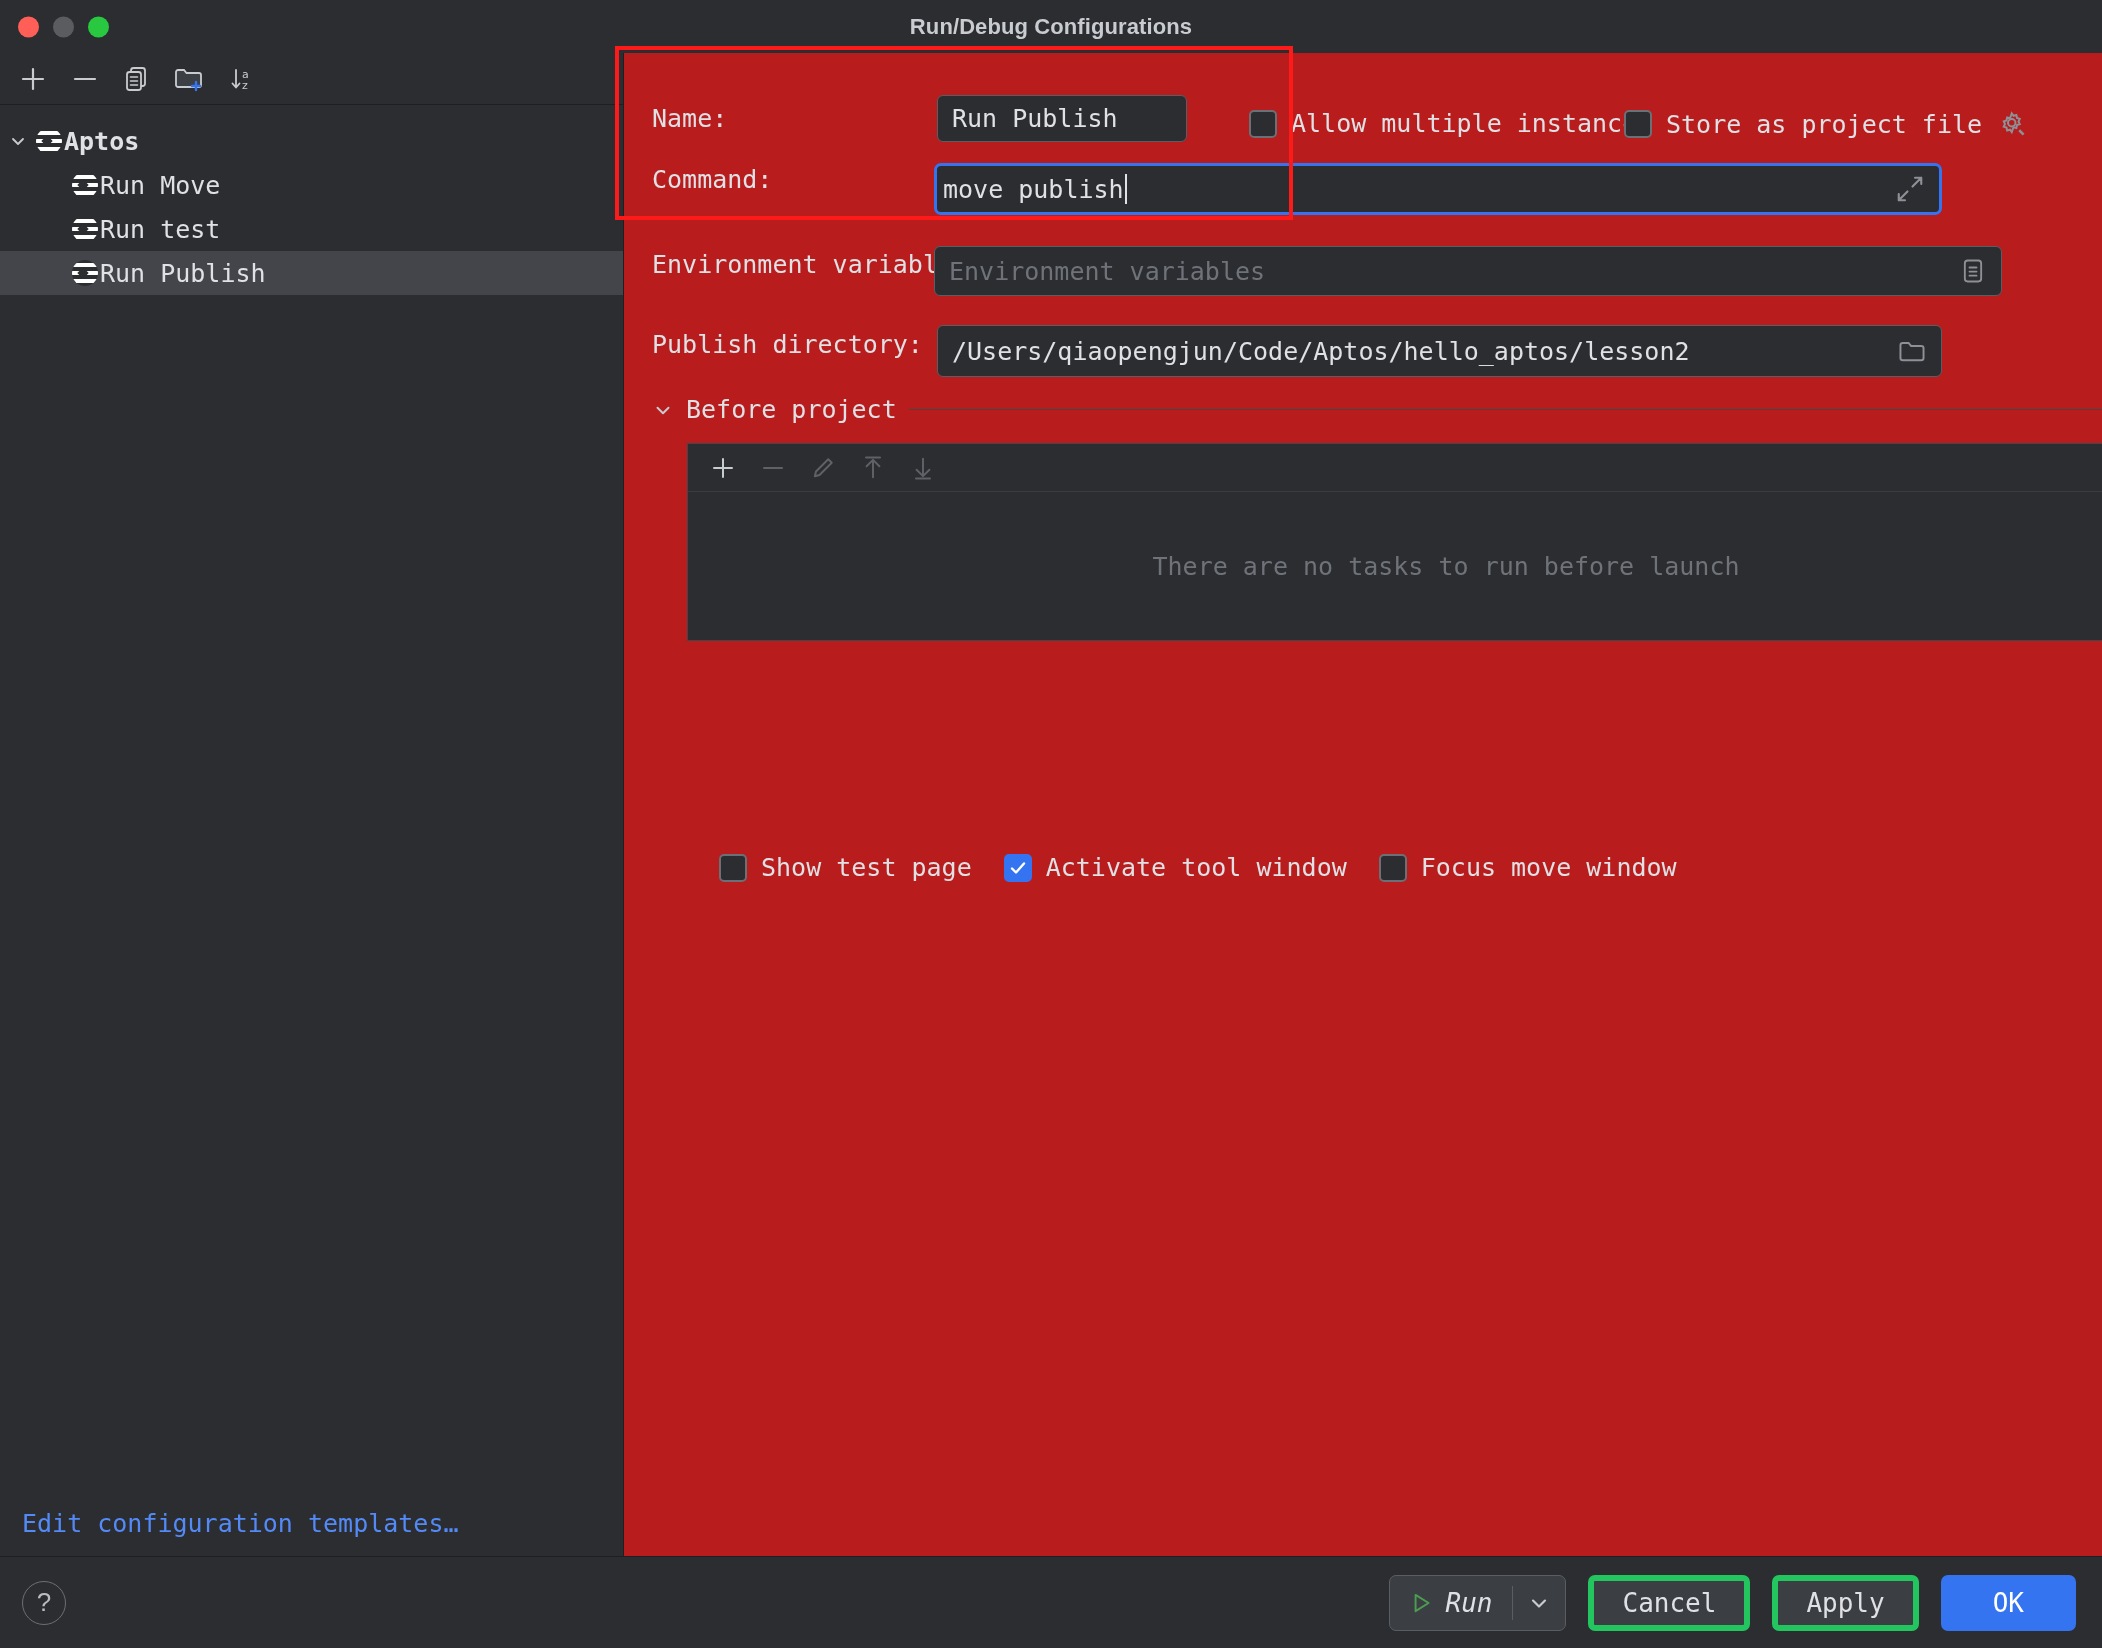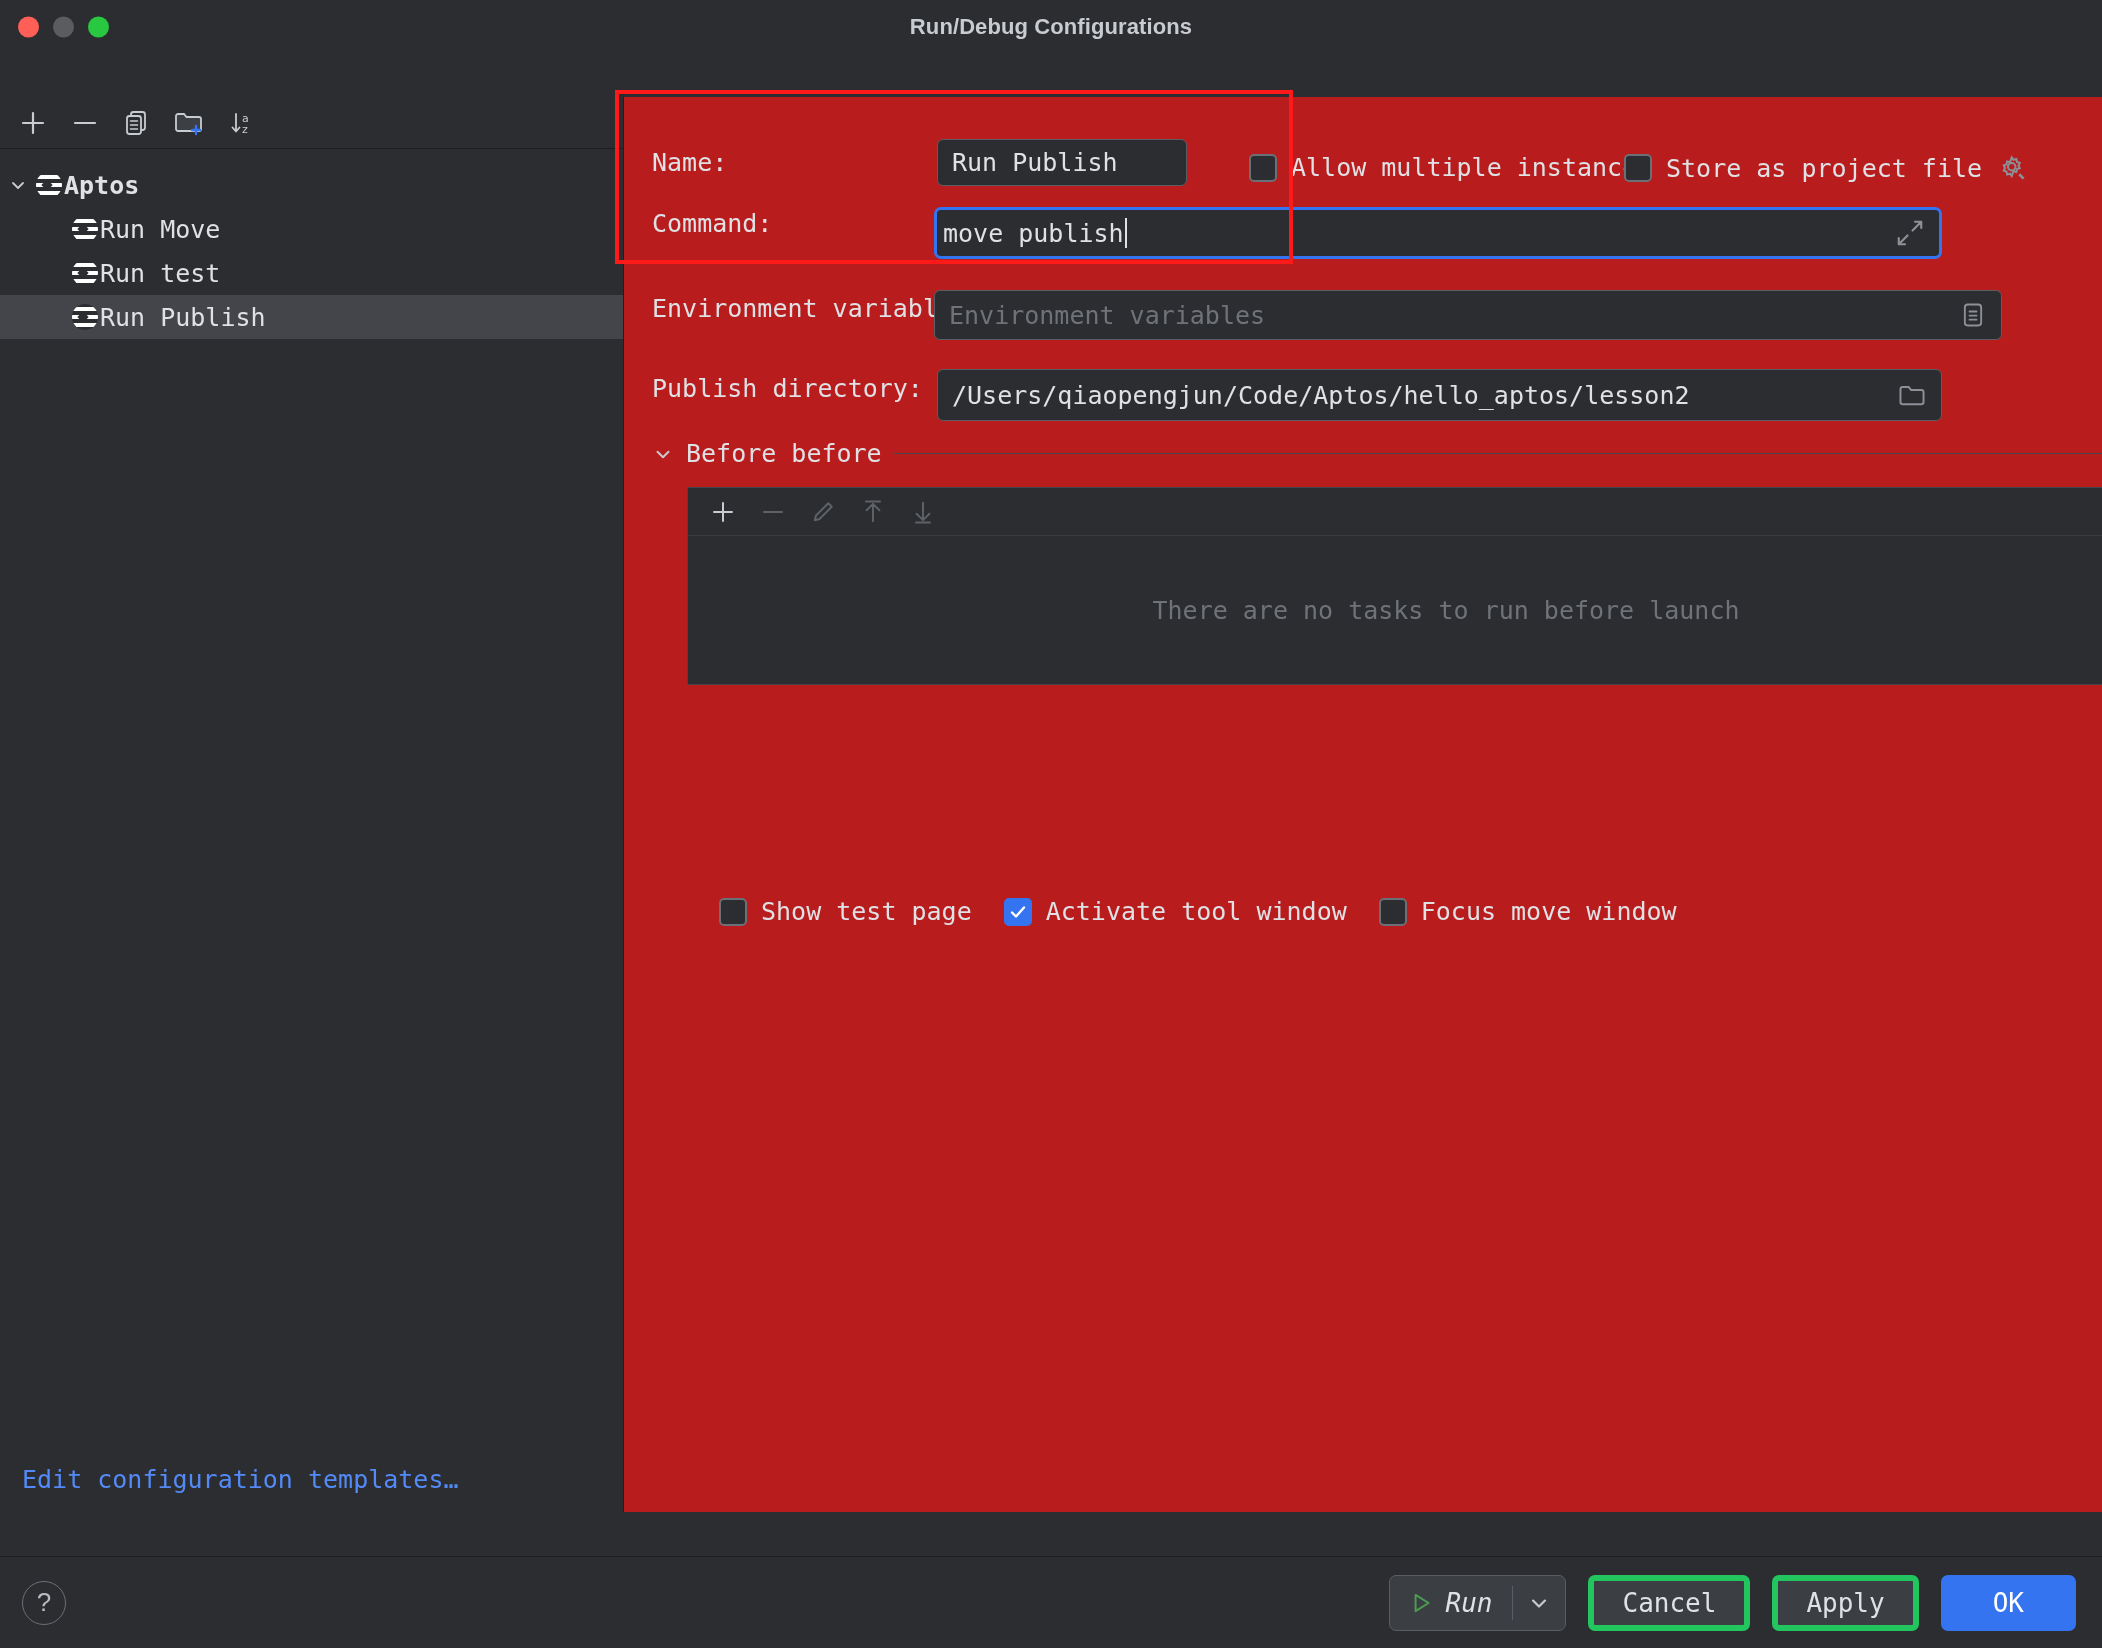--- a/index.html
+++ b/index.html
@@ -6,21 +6,21 @@
   html, body {
     width: 2102px; height: 1648px;
     background: #2b2d30;
     font-family: "DejaVu Sans Mono", monospace;
     overflow: hidden;
   }
   .window {
     position: relative;
     width: 2102px; height: 1648px;
     background: #2b2d30;
-    display: flex; flex-direction: column; gap: 44px;
+    display: flex; flex-direction: column;
   }
 
   
   .titlebar {
     position: relative;
     height: 53px; flex: 0 0 53px;
     background: #2b2d30;
     display: flex; align-items: center; justify-content: center;
   }
   .traffic {
@@ -391,21 +391,21 @@
         </div>
 
         <div class="redbox" style="left:-9px; top:-7px; width:678px; height:174px;"></div>
 
         <div class="bl-header" style="left:28px; top:342px; width:1556px;">
           <span style="display:flex;align-items:center;">
             <svg width="22" height="22" viewBox="0 0 20 20">
                 <path d="M5 8l5 5 5-5" fill="none" stroke="#c8cbd0" stroke-width="1.8" stroke-linecap="round" stroke-linejoin="round"></path>
               </svg>
           </span>
-          <span class="bl-title">Before before</span>
+          <span class="bl-title">Before project</span>
           <span class="bl-line"></span>
         </div>
 
         <div class="bl-panel" style="left:63px; top:390px; width:1518px; height:198px;">
           <div class="bl-tools">
             <span class="tb2">
               <svg width="28" height="28" viewBox="0 0 28 28">
                   <path d="M14 5v18M5 14h18" stroke="#c8cbd0" stroke-width="2" stroke-linecap="round"></path>
                 </svg>
             </span>

